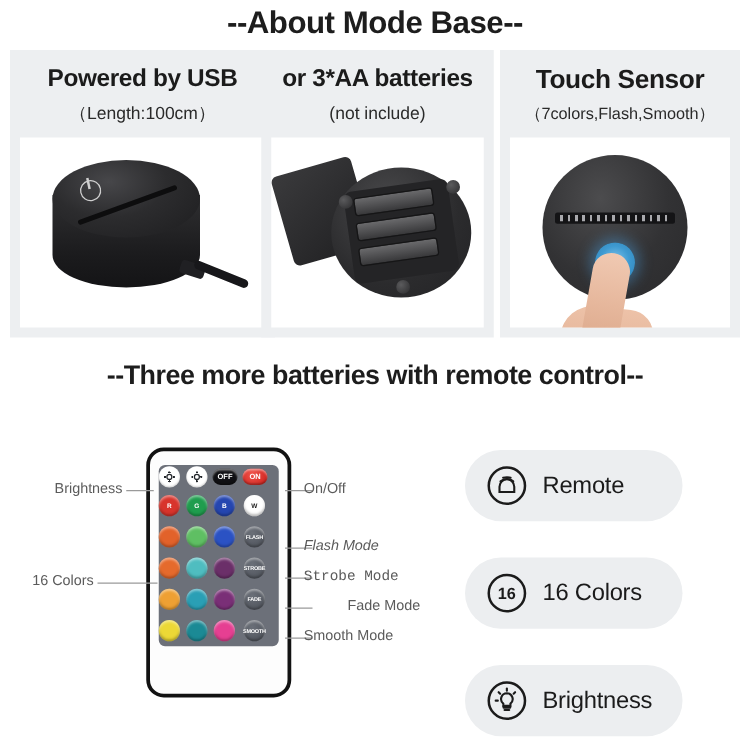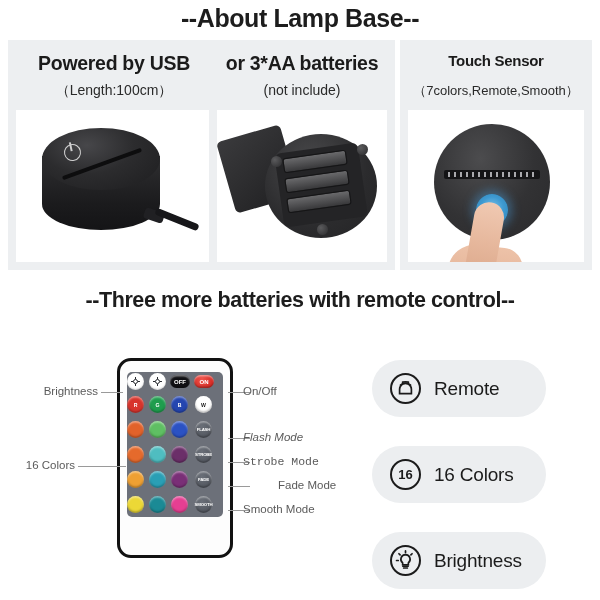--- a/index.html
+++ b/index.html
@@ -29,21 +29,21 @@
   }
   #panel-0{left:8px;width:212px;}
   #panel-1{left:209px;width:186px;}
   #panel-2{left:400px;width:192px;}
 
   .panel-title{
     position:absolute;left:0;right:0;top:12px;text-align:center;
     font-size:19.5px;font-weight:700;color:#1b1b1b;letter-spacing:-0.3px;
     white-space:nowrap;
   }
-  #panel-2 .panel-title{font-size:15px;}
+  #panel-2 .panel-title{font-size:21px;}
   .panel-sub{
     position:absolute;left:0;right:0;top:42px;text-align:center;
     font-size:14px;color:#2a2a2a;white-space:nowrap;
   }
   #panel-2 .panel-sub{font-size:13px;}
 
   .photo{
     position:absolute;left:8px;right:8px;top:70px;bottom:8px;
     background:#ffffff;overflow:hidden;
   }
@@ -208,21 +208,21 @@
     margin-left:13px;font-size:19px;color:#1b1b1b;letter-spacing:-0.2px;
   }
   .ic16{display:flex;align-items:center;justify-content:center;
     font-size:13px;font-weight:700;color:#1b1b1b;height:100%;}
 </style>
 </head>
 <body>
 
 <div class="stage">
 
-  <div class="title" id="title-top">--About Lamp Base--</div>
+  <div class="title" id="title-top">--About Mode Base--</div>
 
   <div class="panel" id="panel-0">
     <div class="panel-title">Powered by USB</div>
     <div class="panel-sub">（Length:100cm）</div>
     <div class="photo">
       <div class="base-wrap">
         <div class="base-body"></div>
         <div class="base-top"></div>
         <div class="base-slot"></div>
         <div class="base-power"></div>
@@ -243,21 +243,21 @@
       <div class="cell c2"></div>
       <div class="cell c3"></div>
       <div class="screw s1"></div>
       <div class="screw s2"></div>
       <div class="screw s3"></div>
     </div>
   </div>
 
   <div class="panel" id="panel-2">
     <div class="panel-title">Touch Sensor</div>
-    <div class="panel-sub">（7colors,Remote,Smooth）</div>
+    <div class="panel-sub">（7colors,Flash,Smooth）</div>
     <div class="photo">
       <div class="ts-disc"></div>
       <div class="ts-slot"></div>
       <div class="ts-dots"></div>
       <div class="ts-touch"></div>
       <div class="hand"></div>
       <div class="finger"></div>
     </div>
   </div>
 

